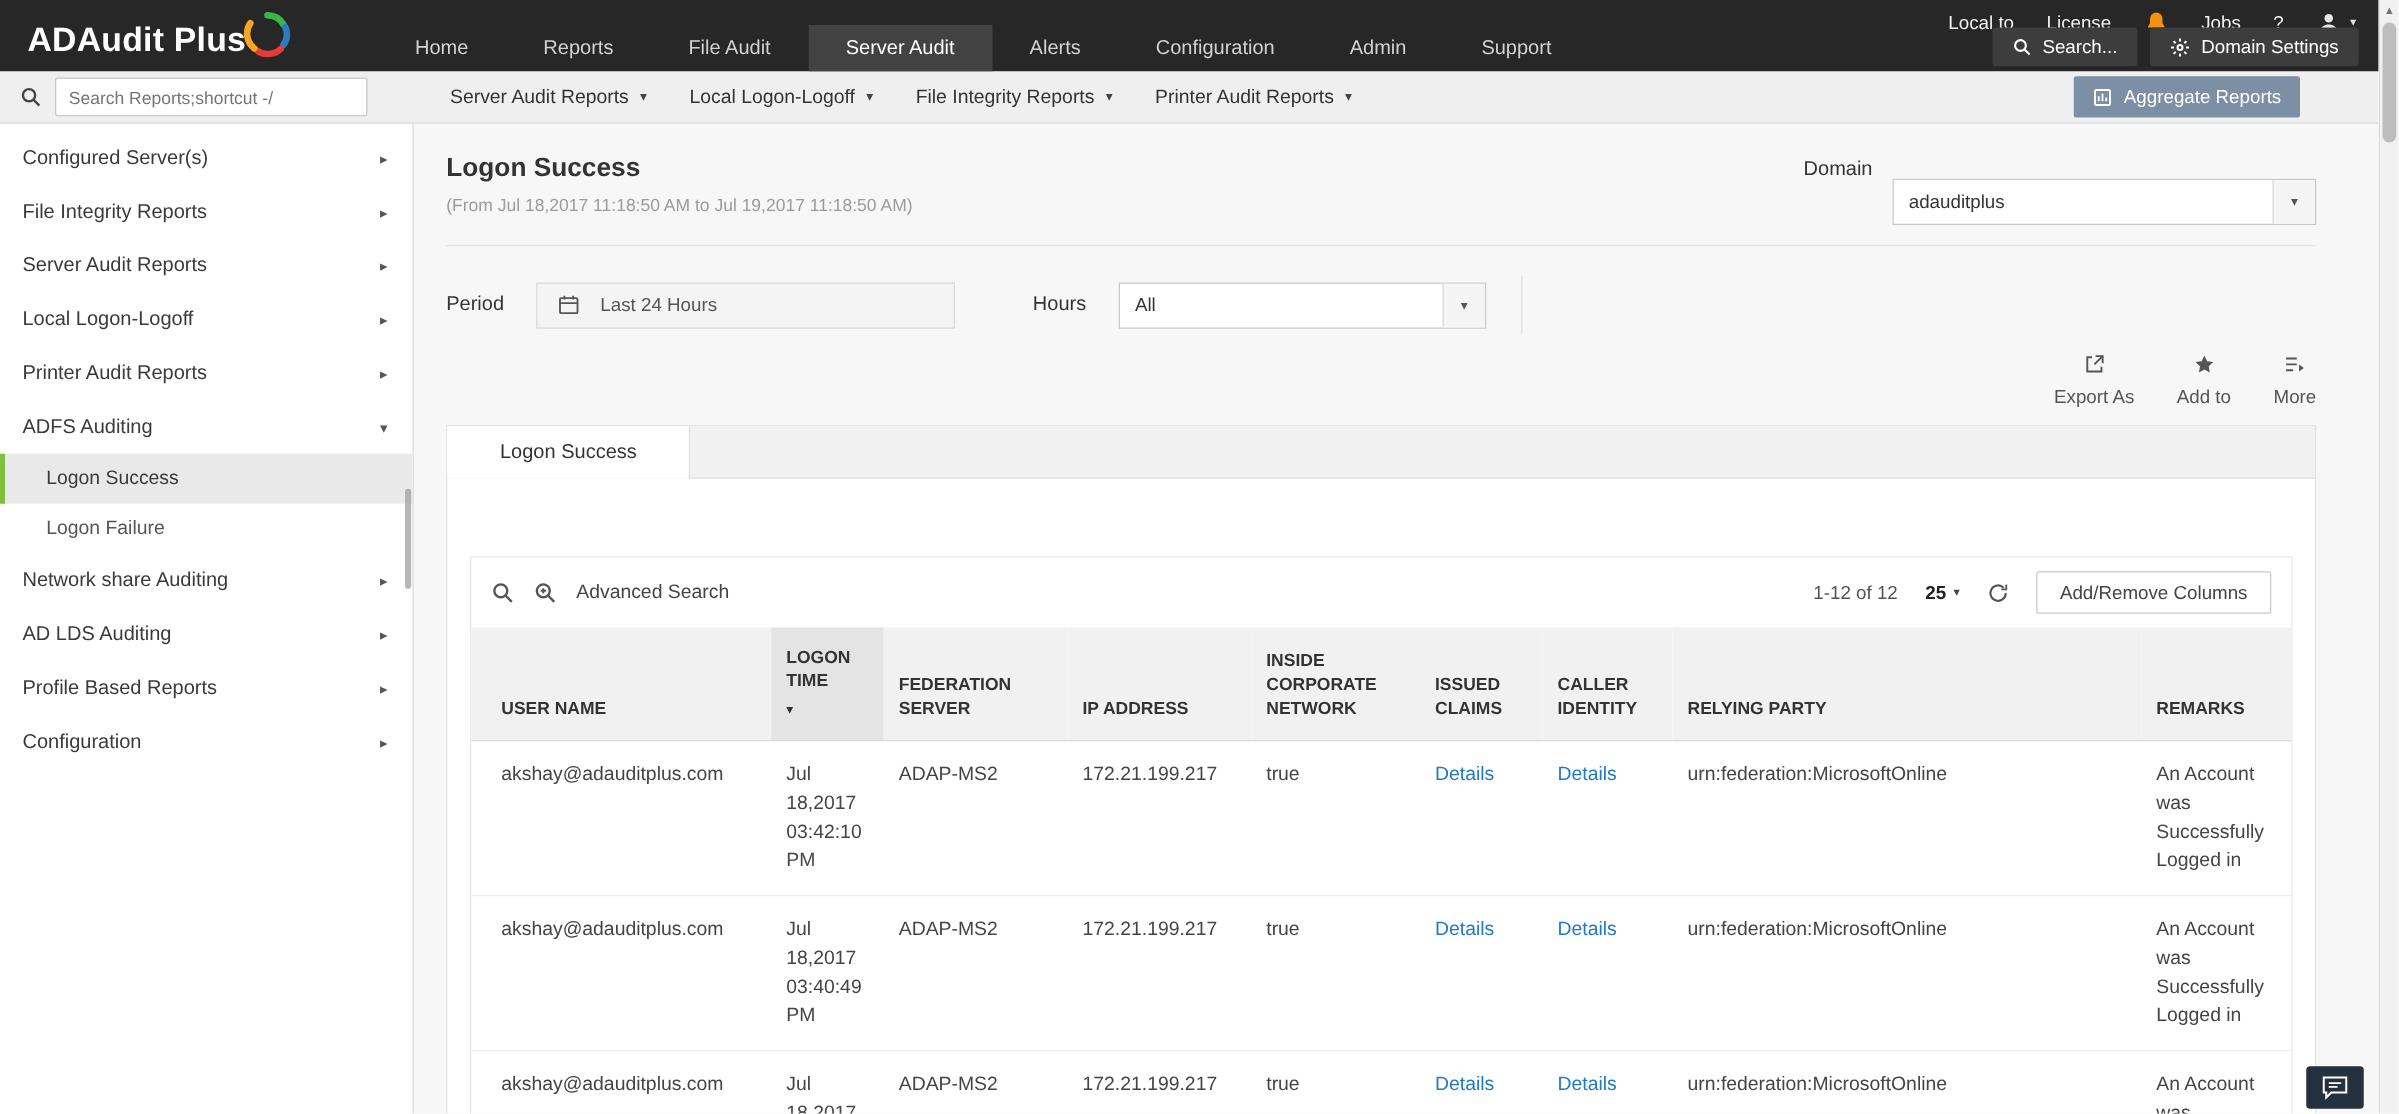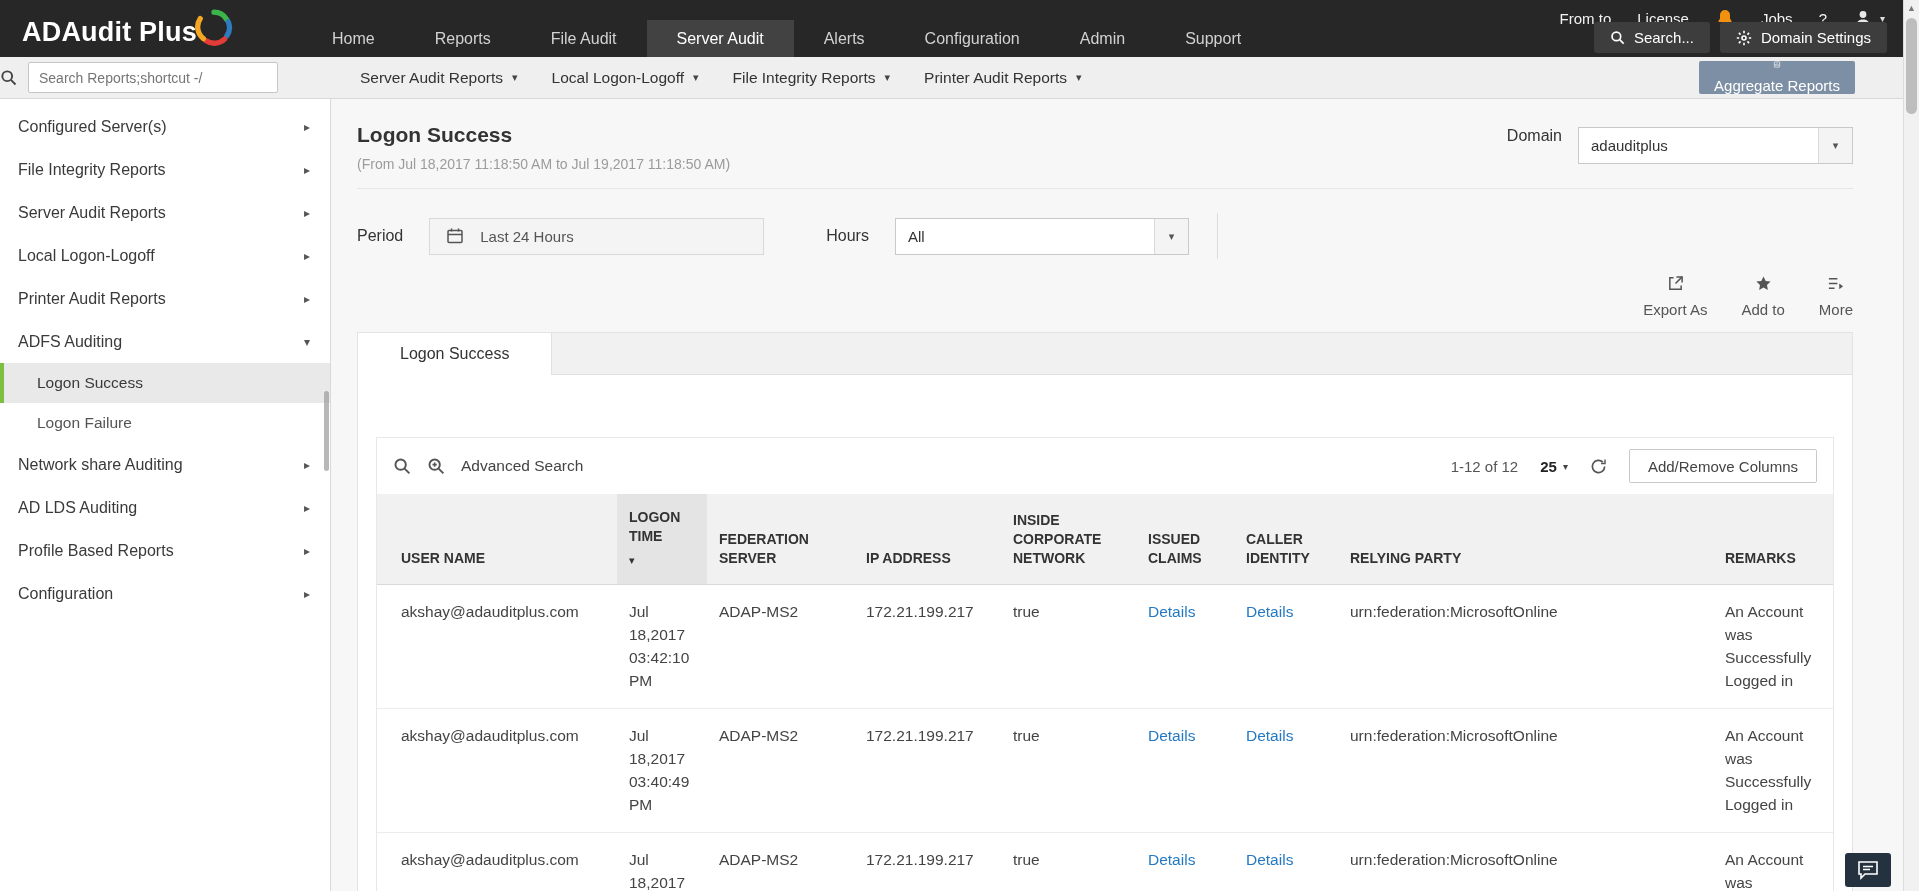--- a/index.html
+++ b/index.html
@@ -27,48 +27,48 @@
   .account { display: flex; align-items: center; gap: 7px; cursor: pointer; }
   .tiny-caret { font-size: 10px; color: #ddd; }
   .mainnav { position: absolute; left: 302px; bottom: 0; display: flex; height: 37px; font-size: 16px; }
   .nav-tab { line-height: 37px; padding: 0 30px; color: #d2d2d2; cursor: pointer; white-space: nowrap; }
   .nav-tab.active { background: #424242; color: #fff; }
   .topbar-buttons { position: absolute; right: 16px; bottom: 4px; display: flex; gap: 10px; }
   .tb-btn { display: flex; align-items: center; gap: 9px; height: 31px; padding: 12px 16px; background: #3d3d3d; border: none; border-radius: 3px; color: #fff; font-size: 15px; font-family: inherit; cursor: pointer; text-align: center; }
 
   
   .subnav { height: 42px; background: #efefef; border-bottom: 1px solid #d8d8d8; display: flex; align-items: center; flex-shrink: 0; }
-  .subnav-search { width: 331px; flex-shrink: 0; display: flex; align-items: center; gap: 11px; }
+  .subnav-search { width: 331px; flex-shrink: 0; display: flex; align-items: center; gap: 11px; padding-left: 16px; }
   .sicon { color: #444; display: flex; }
   .subnav-search input { width: 250px; height: 31px; border: 1px solid #c6c6c6; border-radius: 2px; padding: 0 10px; font-size: 14px; color: #555; font-family: inherit; background: #fff; }
   .subnav-menus { display: flex; align-items: center; margin-left: 12px; }
   .menu-item { display: flex; align-items: center; gap: 9px; padding: 0 17px; font-size: 15.5px; color: #333; cursor: pointer; white-space: nowrap; }
   .menu-caret { font-size: 11px; color: #444; }
-  .aggregate-btn { margin-left: auto; margin-right: 48px; display: flex; align-items: center; gap: 9px; height: 33px; padding: 0 15px; background: #7d8fa4; color: #fff; border: none; border-radius: 2px; font-size: 15px; font-family: inherit; cursor: pointer; white-space: nowrap; flex-direction: column; }
+  .aggregate-btn { margin-left: auto; margin-right: 63px; display: flex; align-items: center; gap: 9px; height: 33px; padding: 0 15px; background: #7d8fa4; color: #fff; border: none; border-radius: 2px; font-size: 15px; font-family: inherit; cursor: pointer; white-space: nowrap; }
 
   
   .body-row { flex: 1; display: flex; min-height: 0; }
   .sidebar { width: 331px; flex-shrink: 0; background: #fff; border-right: 1px solid #d9d9d9; position: relative; padding-top: 6px; }
   .side-item { height: 43px; display: flex; align-items: center; padding: 0 20px 0 18px; font-size: 16px; color: #3a3a3a; cursor: pointer; }
   .side-item .expander { margin-left: auto; font-size: 12px; color: #555; }
   .side-child { height: 40px; display: flex; align-items: center; padding-left: 33px; font-size: 15.5px; color: #555; cursor: pointer; border-left: 4px solid transparent; }
   .side-child.active { background: #e9e9e9; border-left-color: #7fbf3f; color: #3a3a3a; }
   .side-scroll-thumb { position: absolute; right: 1px; top: 292px; width: 5px; height: 80px; background: #9a9a9a; border-radius: 3px; opacity: .7; }
 
   
   .main { flex: 1; background: #f7f7f7; padding: 0 50px 0 26px; overflow: hidden; }
   .report-header { display: flex; justify-content: space-between; padding-top: 24px; }
   .page-title { margin: 0; font-size: 21px; font-weight: 700; color: #333; }
   .daterange { margin-top: 9px; font-size: 14px; color: #9b9b9b; }
   .domain-ctl { display: flex; align-items: flex-start; gap: 16px; margin-top: 4px; }
   .domain-ctl label { font-size: 16px; color: #333; }
   .select { display: flex; align-items: center; background: #fff; border: 1px solid #c9c9c9; height: 37px; font-size: 15px; color: #333; cursor: pointer; }
   .sel-text { padding: 0 12px; flex: 1; white-space: nowrap; }
   .sel-caret { width: 34px; align-self: stretch; display: flex; align-items: center; justify-content: center; color: #555; font-size: 11px; background: #f4f4f4; border-left: 1px solid #d9d9d9; }
-  .domain-select { width: 275px; }
+  .domain-select { width: 339px; margin-top: 16px; }
   .hdr-divider { margin-top: 16px; border-top: 1px solid #e6e6e6; }
   .filters { display: flex; align-items: center; margin-top: 24px; }
   .flabel { font-size: 16px; color: #333; }
   .period-box { margin-left: 26px; width: 335px; height: 37px; display: flex; align-items: center; background: #f4f4f4; border: 1px solid #d9d9d9; color: #555; font-size: 15px; cursor: pointer; }
   .period-box .cal { width: 50px; display: flex; justify-content: center; color: #555; }
   .flabel.hours { margin-left: 62px; }
   .hours-select { margin-left: 26px; width: 294px; }
   .vdivider { width: 1px; height: 46px; background: #ddd; margin-left: 28px; }
   .actions { display: flex; justify-content: flex-end; gap: 34px; margin-top: 16px; align-items: center; }
   .action { display: flex; align-items: center; gap: 9px; font-size: 15px; color: #555; cursor: pointer; flex-direction: column; }
@@ -109,21 +109,21 @@
       <span class="logo-text">ADAudit Plus</span>
       <svg class="logo-swoosh" width="38" height="38" viewBox="0 0 36 36" fill="none" stroke-width="5" stroke-linecap="round">
         <path d="M18 4a14 14 0 0 1 12.1 7" stroke="#3bb54a"></path>
         <path d="M31.5 13a14 14 0 0 1-1.4 13.5" stroke="#2e7bbf"></path>
         <path d="M28 29.5a14 14 0 0 1-17.5 1.5" stroke="#e23c39"></path>
         <path d="M8 29a14 14 0 0 1-3-19" stroke="#f5a623"></path>
       </svg>
     </div>
 
     <div class="utility">
-      <span class="util-link">From to</span>
+      <span class="util-link">Local to</span>
       <span class="util-link">License</span>
       <span class="util-icon">
         <svg width="20" height="20" viewBox="0 0 20 20" fill="#f29111">
             <path d="M10 2a5 5 0 0 0-5 5v3.5L3.5 13v1h13v-1L15 10.5V7a5 5 0 0 0-5-5z"></path>
             <path d="M8.2 15.5a1.9 1.9 0 0 0 3.6 0z"></path>
           </svg>
       </span>
       <span class="util-link">Jobs</span>
       <span class="util-link">?</span>
       <span class="account">

